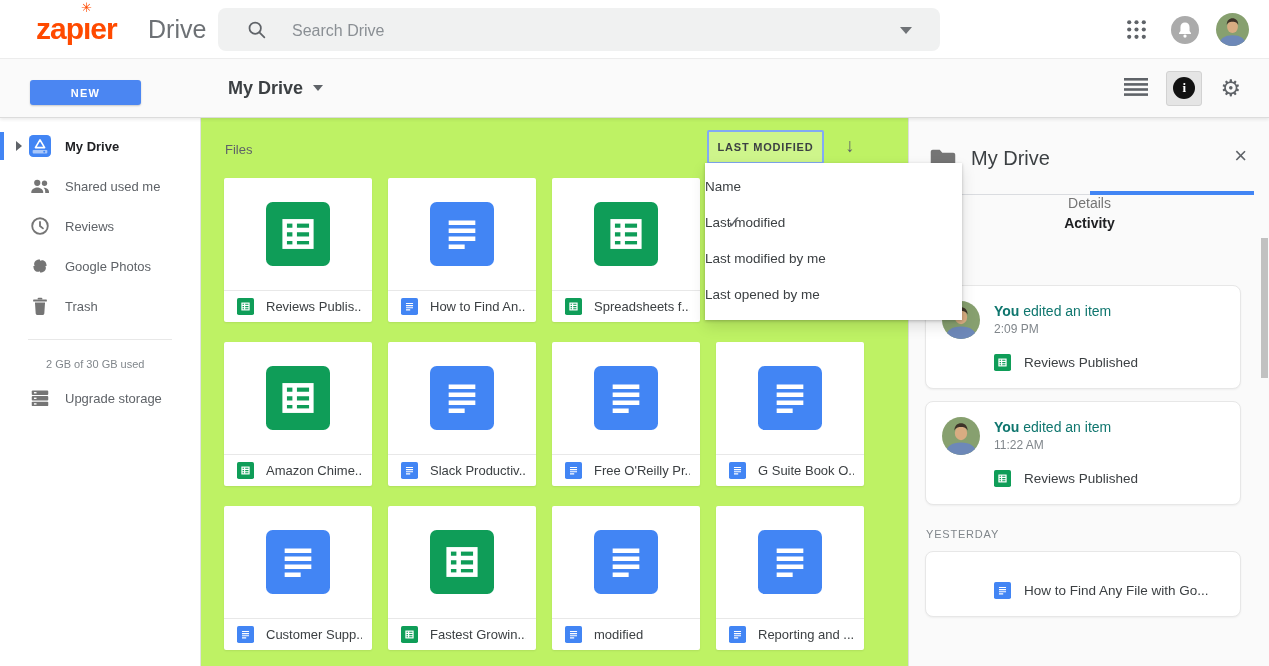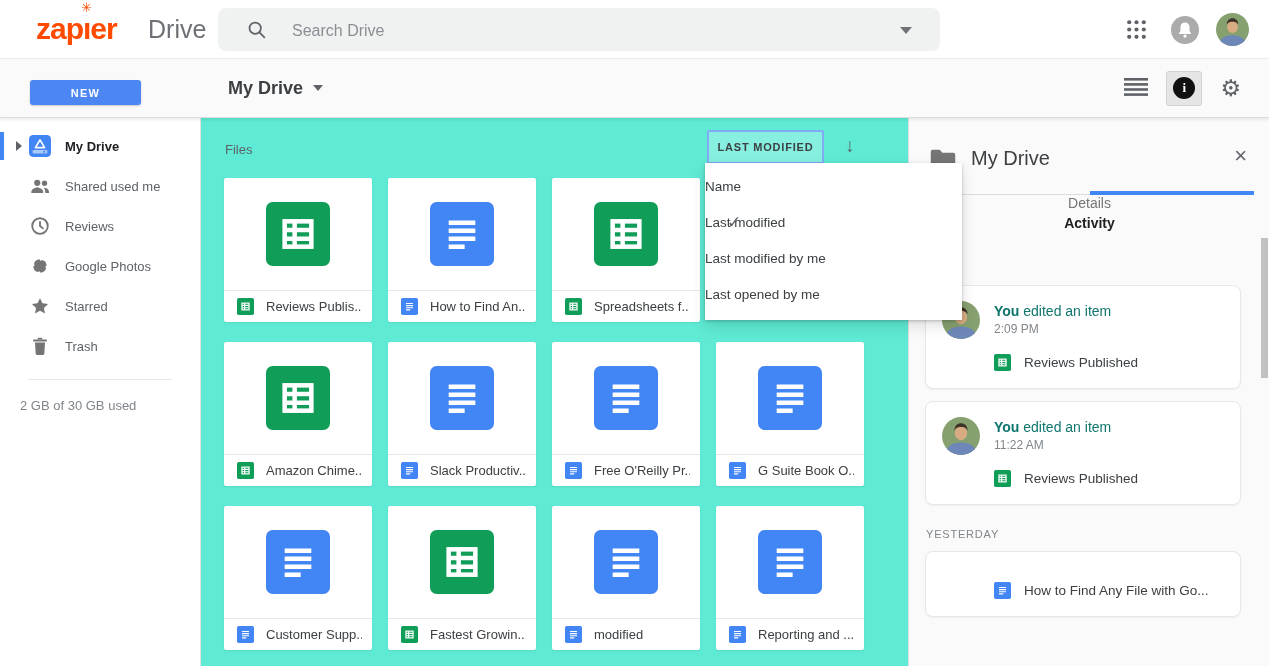--- a/index.html
+++ b/index.html
@@ -39,26 +39,26 @@
   
   .sidebar{position:absolute;left:0;top:117px;bottom:0;width:200px;background:#fff;border-right:1px solid #e2e2e2;z-index:5;}
   .side-list{padding-top:9px;}
   .side-item{position:relative;height:40px;display:flex;align-items:center;padding-left:29px;cursor:pointer;}
   .side-item .sicon{width:22px;height:22px;flex:0 0 22px;}
   .side-item .slabel{margin-left:14px;font-size:13px;color:#5f6368;}
   .side-item.selected .slabel{font-weight:bold;color:#202124;}
   .sel-bar{position:absolute;left:0;top:6px;width:4px;height:28px;background:#4285f4;}
   .disclosure{position:absolute;left:16px;top:15px;width:0;height:0;border-top:5px solid transparent;border-bottom:5px solid transparent;border-left:6px solid #5f6368;}
   .side-divider{height:1px;background:#e8e8e8;margin:13px 28px 0 28px;}
-  .storage-text{margin:18px 0 0 20px;font-size:13px;color:#80868b;}
+  .storage-text{margin:18px 0 0 46px;font-size:11px;color:#80868b;}
   .upgrade{margin-top:8px;height:40px;display:flex;align-items:center;padding-left:29px;cursor:pointer;}
   .upgrade .sicon{width:22px;height:22px;}
   .upgrade .slabel{margin-left:14px;font-size:13px;color:#5f6368;}
   
-  .main{position:absolute;left:200px;top:117px;width:708px;bottom:0;background:#5eead4;border-right:1px solid #dedede;}
+  .main{position:absolute;left:200px;top:117px;width:708px;bottom:0;background:#bef264;border-right:1px solid #dedede;}
   .files-label{position:absolute;left:25px;top:25px;font-size:13px;color:#5f6368;}
   .sort-btn{position:absolute;left:507px;top:13px;width:113px;height:30px;border:2px solid #82aaf5;border-radius:2px;background:rgba(255,255,255,0.25);
        display:flex;align-items:center;justify-content:center;font-size:11px;font-weight:bold;letter-spacing:0.8px;color:#3c4043;cursor:pointer;}
   .sort-dir{position:absolute;left:638px;top:17px;width:24px;height:24px;font-size:19px;color:#5f6368;text-align:center;cursor:pointer;line-height:24px;}
   .files-grid{position:absolute;left:24px;top:61px;}
   .file-row{display:grid;grid-template-columns:repeat(4,148px);column-gap:16px;margin-bottom:20px;}
   .file-card{width:148px;height:144px;background:#fff;border-radius:2px;box-shadow:0 1px 2px rgba(0,0,0,0.08);overflow:hidden;cursor:pointer;}
   .thumb{height:112px;display:flex;align-items:center;justify-content:center;}
   .big-icon{width:64px;height:64px;display:block;}
   .big-icon svg{width:100%;height:100%;display:block;}
@@ -213,38 +213,45 @@
               <path d="M12 12h7.2c0-4-2-6.4-4.9-6.4-.9 0-1.6.2-2.3.6z"></path>
               <path d="M12 12v7.2c4 0 6.4-2 6.4-4.9 0-.9-.2-1.6-.6-2.3z"></path>
               <path d="M12 12H4.8c0 4 2 6.4 4.9 6.4.9 0 1.6-.2 2.3-.6z"></path>
             </svg>
         </span>
         <span class="slabel">Google Photos</span>
       </div>
       <div class="side-item">
         <span class="sicon">
           <svg viewBox="0 0 24 24" fill="#757575">
-              <path d="M12 3.5l2.7 5.6 6.1.8-4.5 4.2 1.1 6-5.4-3-5.4 3 1.1-6L3.2 9.9l6.1-.8z"></path>
-            </svg>
-        </span>
-        <span class="slabel">Starred</span>
-      </div>
-      <div class="side-item">
-        <span class="sicon">
-          <svg viewBox="0 0 24 24" fill="#757575">
               <path d="M6.5 8.2h11l-.8 12.1a1.5 1.5 0 0 1-1.5 1.4H8.8a1.5 1.5 0 0 1-1.5-1.4z"></path>
               <rect x="4.5" y="5" width="15" height="2.2" rx="0.6"></rect>
               <path d="M9.5 5V3.9c0-.5.4-.9.9-.9h3.2c.5 0 .9.4.9.9V5z"></path>
             </svg>
         </span>
         <span class="slabel">Trash</span>
       </div>
     </div>
     <div class="side-divider"></div>
     <div class="storage-text">2 GB of 30 GB used</div>
+    <div class="upgrade">
+      <span class="sicon">
+        <svg viewBox="0 0 24 24" fill="#757575">
+            <rect x="3" y="3.8" width="18" height="4.8" rx="1"></rect>
+            <rect x="3" y="9.9" width="18" height="4.8" rx="1"></rect>
+            <rect x="3" y="16" width="18" height="4.8" rx="1"></rect>
+            <g fill="#fff">
+              <rect x="5.4" y="5.5" width="2.8" height="1.5"></rect>
+              <rect x="5.4" y="11.6" width="2.8" height="1.5"></rect>
+              <rect x="5.4" y="17.7" width="2.8" height="1.5"></rect>
+            </g>
+          </svg>
+      </span>
+      <span class="slabel">Upgrade storage</span>
+    </div>
   </div>
 
   <div class="main">
     <div class="files-label">Files</div>
     <div class="sort-btn">LAST MODIFIED</div>
     <div class="sort-dir">↓</div>
     <div class="files-grid">
         <div class="file-row">
           <div class="file-card">
             <div class="thumb">

